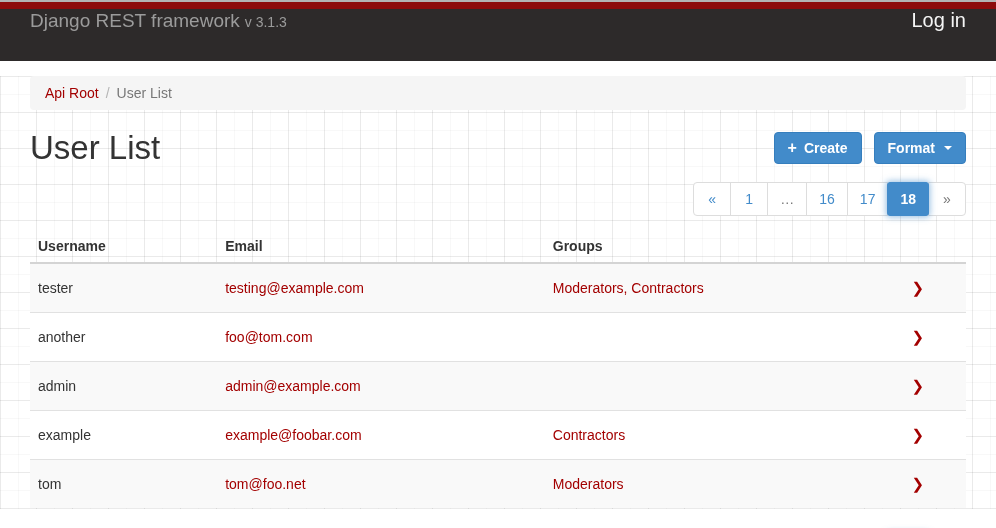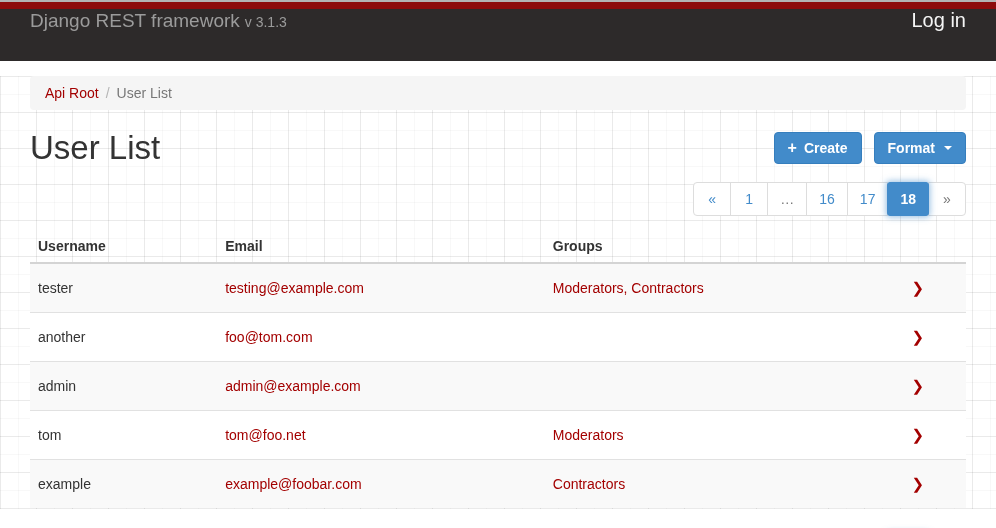--- a/index.html
+++ b/index.html
@@ -203,29 +203,29 @@
           <td class="c-groups"><a href="#"></a></td>
           <td class="c-action"><a href="#" class="chev">❯</a></td>
         </tr>
           <tr>
           <td class="c-user">admin</td>
           <td class="c-email"><a href="#">admin@example.com</a></td>
           <td class="c-groups"><a href="#"></a></td>
           <td class="c-action"><a href="#" class="chev">❯</a></td>
         </tr>
           <tr>
+          <td class="c-user">example</td>
+          <td class="c-email"><a href="#">example@foobar.com</a></td>
+          <td class="c-groups"><a href="#">Contractors</a></td>
+          <td class="c-action"><a href="#" class="chev">❯</a></td>
+        </tr>
+          <tr>
           <td class="c-user">tom</td>
           <td class="c-email"><a href="#">tom@foo.net</a></td>
           <td class="c-groups"><a href="#">Moderators</a></td>
-          <td class="c-action"><a href="#" class="chev">❯</a></td>
-        </tr>
-          <tr>
-          <td class="c-user">example</td>
-          <td class="c-email"><a href="#">example@foobar.com</a></td>
-          <td class="c-groups"><a href="#">Contractors</a></td>
           <td class="c-action"><a href="#" class="chev">❯</a></td>
         </tr>
         </tbody>
     </table>
 
   </div>
 </div>
 
 <div class="bottom-area">
   <div class="container">

